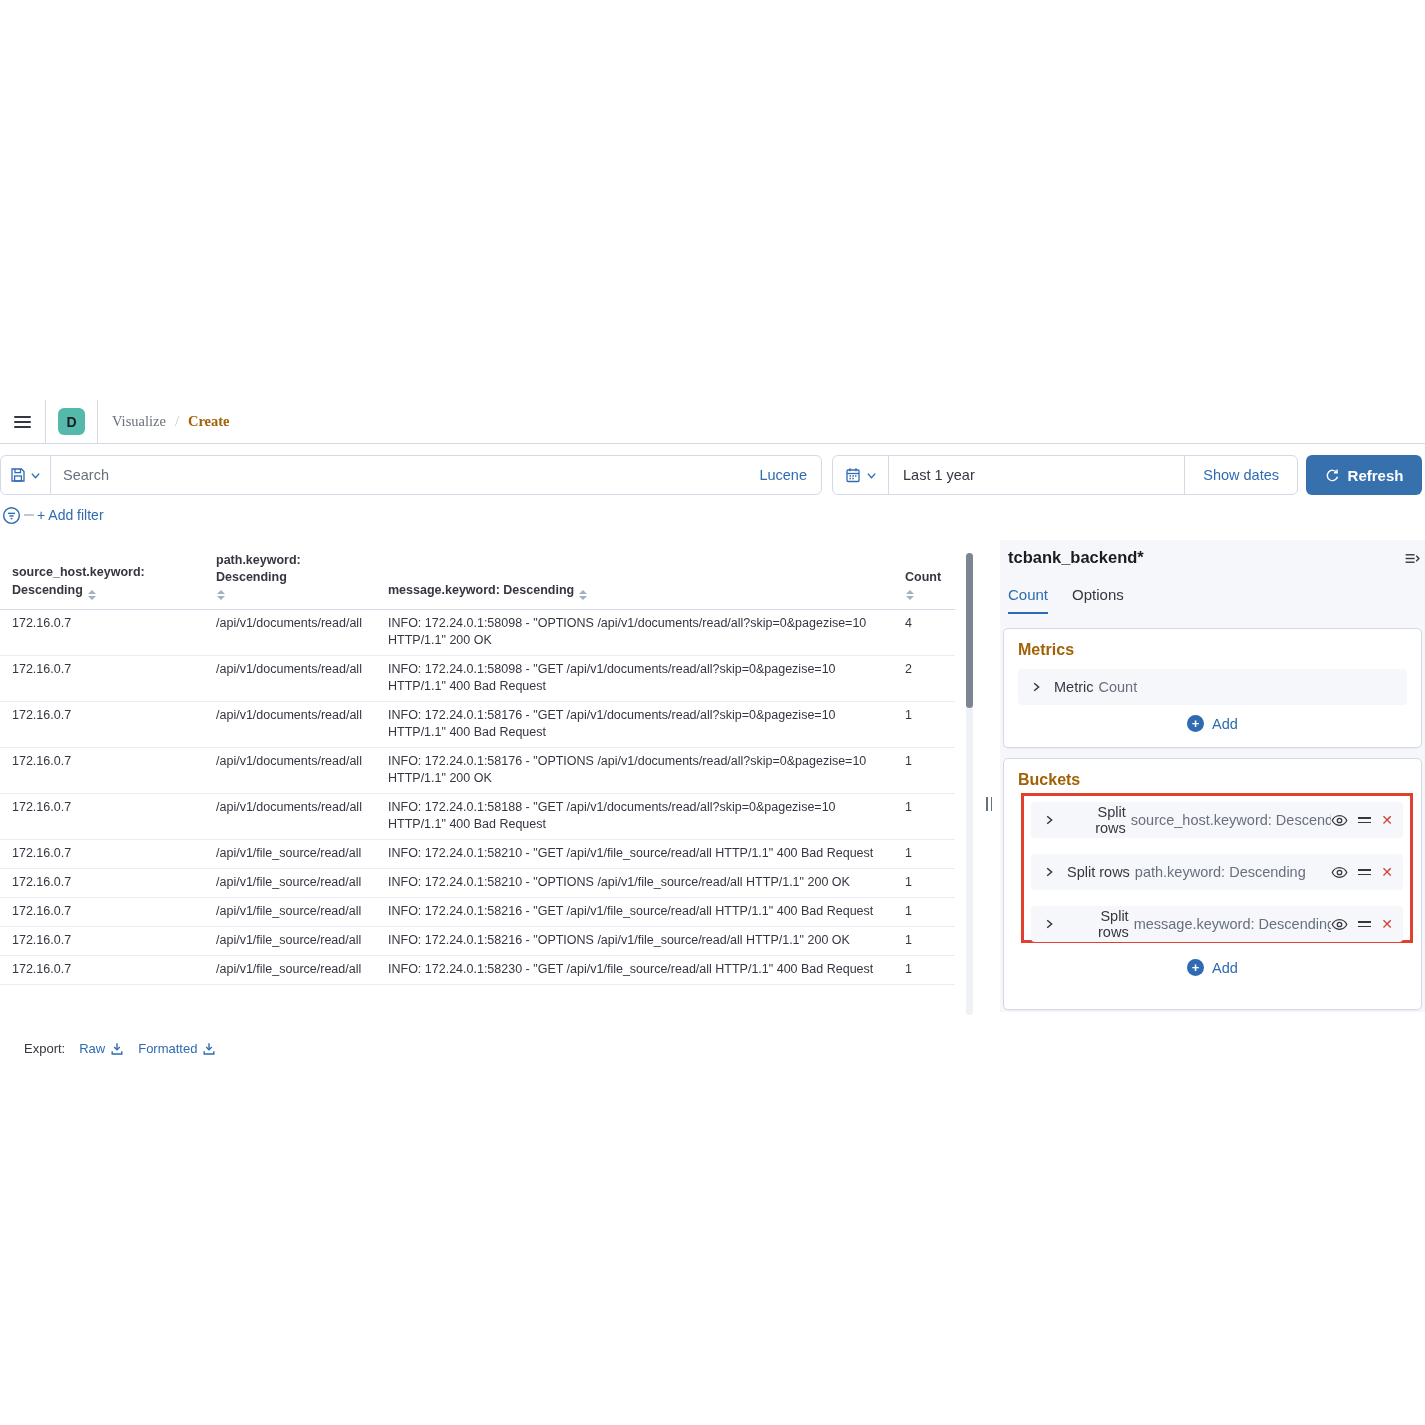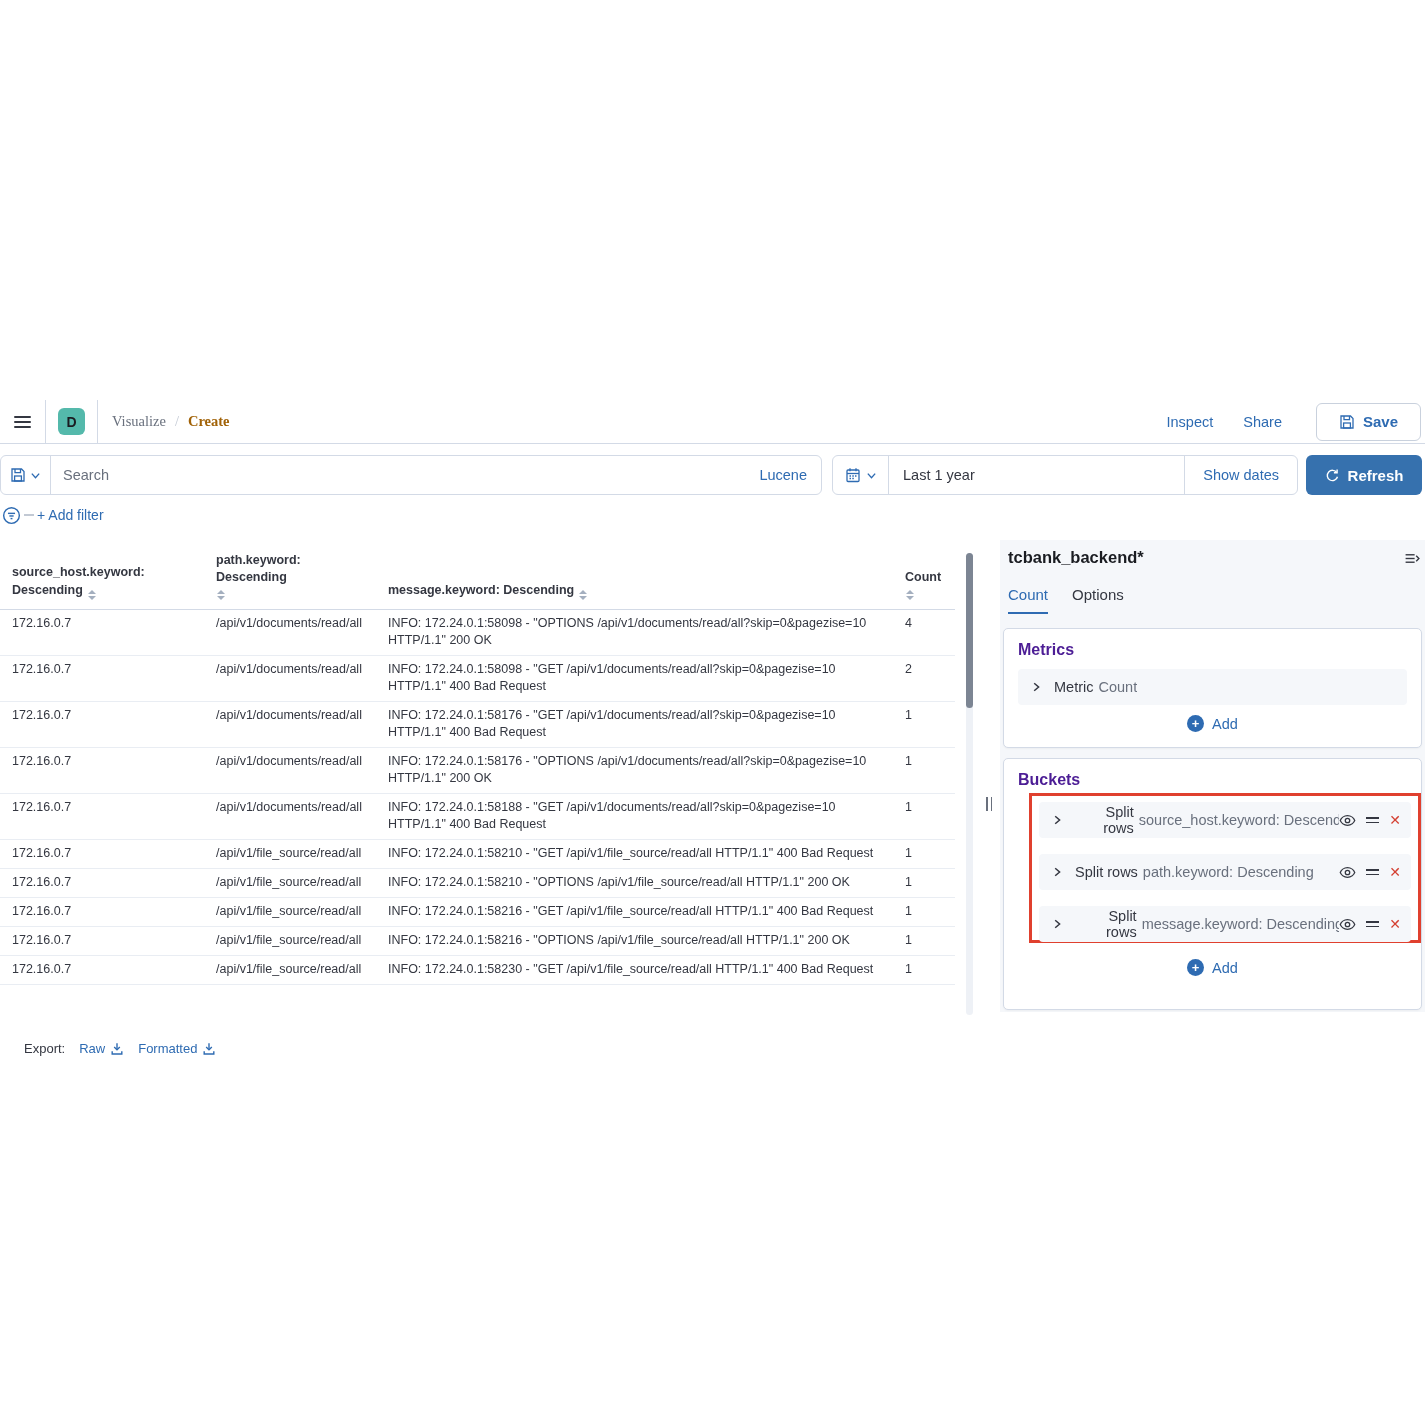--- a/index.html
+++ b/index.html
@@ -82,39 +82,39 @@
   .panel-title { position:absolute; left:8px; top:8px; font-size:16.5px; font-weight:bold; color:#1a1c21; }
   .panel-collapse { position:absolute; right:4px; top:10px; cursor:pointer; }
   .panel-tabs { position:absolute; left:8px; top:46px; display:flex; gap:24px; font-size:15px; }
   .tab { padding-bottom:9px; cursor:pointer; }
   .tab.active { color:#2e6bb2; border-bottom:2px solid #2e6bb2; }
   .tab.inactive { color:#343741; }
   .card { position:absolute; left:3px; width:419px; background:#fff; border:1px solid #d3dae6;
           border-radius:5px; box-shadow:0 1px 2px rgba(0,0,0,0.04); }
   .metrics-card { top:88px; height:120px; }
   .buckets-card { top:218px; height:252px; }
-  .card-title { position:absolute; left:14px; top:12px; font-size:16px; font-weight:bold; color:#4c1d95; }
+  .card-title { position:absolute; left:14px; top:12px; font-size:16px; font-weight:bold; color:#a16207; }
   .agg-row { position:absolute; left:14px; right:14px; height:36px; background:#f5f7fa; border-radius:4px;
              display:flex; align-items:center; padding:0 10px 0 12px; font-size:14.5px; cursor:pointer; }
   .metrics-card .agg-row { top:40px; }
   .agg-row .chev { display:flex; margin-right:12px; }
   .agg-label { color:#343741;text-align:right; }
   .agg-value { color:#69707d; margin-left:5px; white-space:nowrap; overflow:hidden; }
   .agg-icons { margin-left:auto; display:flex; align-items:center; gap:10px; }
   .x-icon { color:#d43f31; font-size:14px; cursor:pointer; line-height:1; }
   .drag-icon { display:flex; flex-direction:column; gap:3px; cursor:grab; }
   .drag-icon div { width:13px; height:1.8px; background:#343741; }
   .add-btn { position:absolute; left:0; right:0; display:flex; align-items:center; justify-content:center;
              gap:8px; color:#2e6bb2; font-size:14.5px; cursor:pointer; }
   .metrics-card .add-btn { top:86px; }
   .buckets-card .add-btn { top:200px; }
   .plus-circle { width:17px; height:17px; border-radius:50%; background:#2e6bb2; color:#fff; display:flex;
                  align-items:center; justify-content:center; font-size:13px; line-height:1; font-weight:bold; }
   .annotation-rect { position:absolute; left:17px; top:34px; width:392px; height:150px;
-                     border:3px solid #e0402e;margin-left:8px; }
+                     border:3px solid #e0402e; }
   .annotation-rect .agg-row { left:7px; right:7px; }
   .bucket-row-0 { top:6px; }
   .bucket-row-1 { top:58px; }
   .bucket-row-2 { top:110px; }
 
   svg { display:block; }
 </style>
 </head>
 <body>
 
@@ -126,34 +126,20 @@
         <div></div>
       </div>
   </div>
   <div class="space-badge-wrap">
     <div class="space-badge">D</div>
   </div>
   <div class="breadcrumbs">
     <span class="crumb-section">Visualize</span>
     <span class="crumb-sep">/</span>
     <span class="crumb-current">Create</span>
-  </div>
-  <div class="chrome-actions">
-    <span class="chrome-link">Inspect</span>
-    <span class="chrome-link">Share</span>
-    <div class="save-btn">
-      <span>
-        <svg width="16" height="16" viewBox="0 0 16 16" fill="none" stroke="#2e6bb2" stroke-width="1.3">
-          <path d="M2 2h9.5L14 4.5V14H2z"></path>
-            <path d="M5 2v3.6h5.5V2"></path>
-            <rect x="4.6" y="9" width="6.8" height="5"></rect>
-        </svg>
-      </span>
-      <span>Save</span>
-    </div>
   </div>
 </div>
 
 <div class="query-row">
   <div class="query-box">
     <div class="saved-query-btn">
       <span>
         <svg width="16" height="16" viewBox="0 0 16 16" fill="none" stroke="#2e6bb2" stroke-width="1.3">
           <path d="M2 2h9.5L14 4.5V14H2z"></path>
             <path d="M5 2v3.6h5.5V2"></path>

